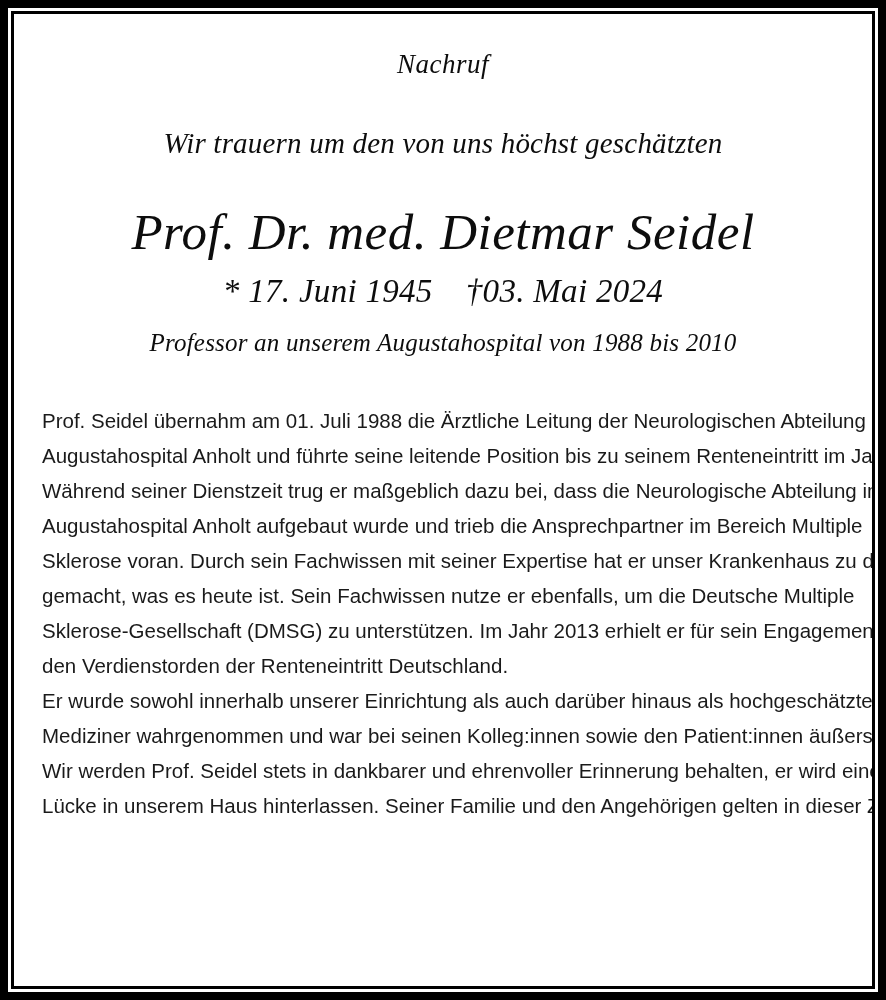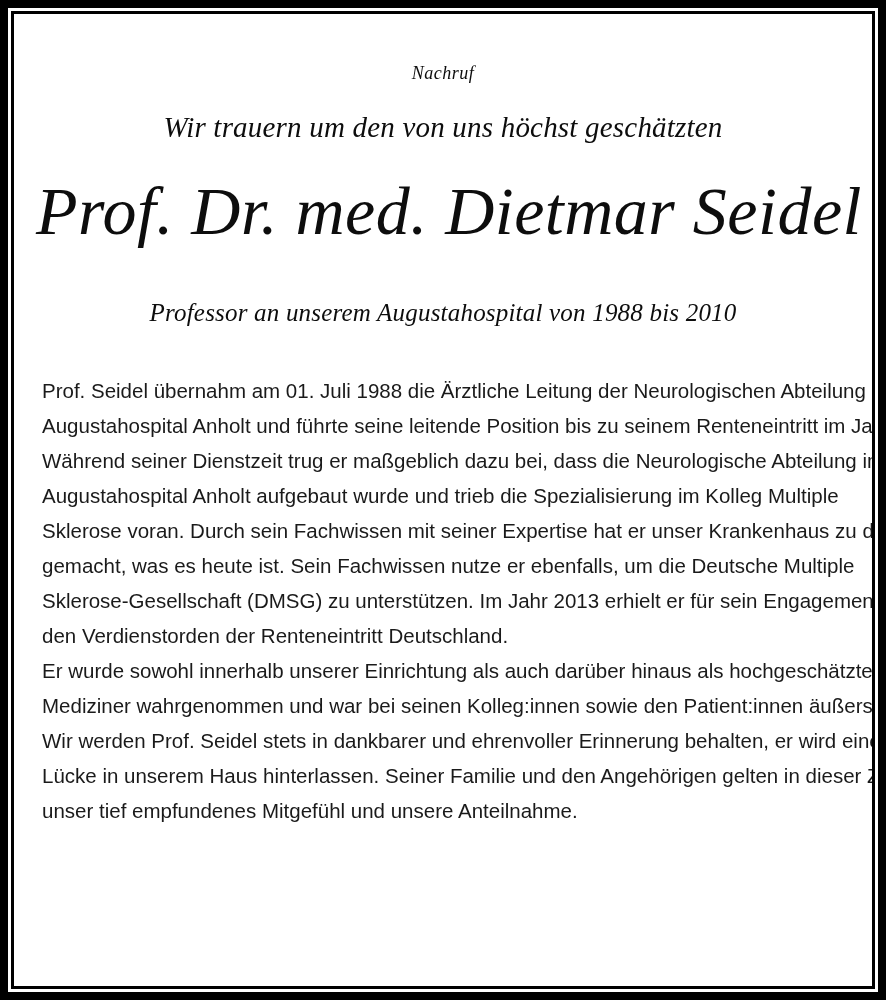--- a/index.html
+++ b/index.html
@@ -53,57 +53,57 @@
   
   .script {
     font-family: "Liberation Serif", "DejaVu Serif", serif;
     font-style: italic;
     text-align: center;
     color: #0d0d0d;
     white-space: nowrap;
   }
 
   .kicker {
-    font-size: 18px;
+    font-size: 27px;
     line-height: 1.1;
-    margin-top: 26px;
+    margin-top: 12px;
     letter-spacing: 0.5px;
   }
 
   .lead {
     font-size: 29px;
     line-height: 1.1;
-    margin-top: 28px;
+    margin-top: 48px;
     letter-spacing: 0.2px;
   }
 
   .deceased-name {
-    font-size: 68px;
+    font-size: 51px;
     line-height: 1.05;
-    margin-top: 32px;
+    margin-top: 46px;
     font-weight: 400;
     letter-spacing: 0.5px;
   }
 
   .life-dates {
     font-size: 33px;
     line-height: 1.1;
     margin-top: 14px;
     letter-spacing: 0.3px;
   }
 
   .life-dates .sep {
     display: inline-block;
     width: 16px;
   }
 
   .role-line {
     font-size: 25px;
     line-height: 1.1;
-    margin-top: 52px;
+    margin-top: 20px;
     letter-spacing: 0.2px;
   }
 
   
   .body-copy {
     margin-top: 46px;
     padding: 0 6px;
     font-family: "Liberation Sans Narrow", "Liberation Sans", sans-serif;
     font-stretch: condensed;
     font-size: 20.5px;
@@ -124,35 +124,39 @@
   <div class="notice-inner-gap">
     <div class="notice-rule">
       <div class="card">
 
         <div class="script kicker">Nachruf</div>
 
         <div class="script lead">Wir trauern um den von uns höchst geschätzten</div>
 
         <div class="script deceased-name">Prof. Dr. med. Dietmar Seidel</div>
 
+        <div class="script life-dates">
+          <span>* 17. Juni 1945</span>
+          <span class="sep"></span>
+          <span>†03. Mai 2024</span>
+        </div>
 
         <div class="script role-line">Professor an unserem Augustahospital von 1988 bis 2010</div>
 
         <div class="body-copy" id="body-copy">
             <span class="line">Prof. Seidel übernahm am 01. Juli 1988 die Ärztliche Leitung der Neurologischen Abteilung im</span>
             <span class="line">Augustahospital Anholt und führte seine leitende Position bis zu seinem Renteneintritt im Jahr</span>
             <span class="line">Während seiner Dienstzeit trug er maßgeblich dazu bei, dass die Neurologische Abteilung im</span>
-            <span class="line">Augustahospital Anholt aufgebaut wurde und trieb die Spezialisierung im Kolleg Multiple</span>
+            <span class="line">Augustahospital Anholt aufgebaut wurde und trieb die Ansprechpartner im Bereich Multiple</span>
             <span class="line">Sklerose voran. Durch sein Fachwissen mit seiner Expertise hat er unser Krankenhaus zu dem</span>
             <span class="line">gemacht, was es heute ist. Sein Fachwissen nutze er ebenfalls, um die Deutsche Multiple</span>
             <span class="line">Sklerose-Gesellschaft (DMSG) zu unterstützen. Im Jahr 2013 erhielt er für sein Engagement</span>
             <span class="line">den Verdienstorden der Renteneintritt Deutschland.</span>
             <span class="line">Er wurde sowohl innerhalb unserer Einrichtung als auch darüber hinaus als hochgeschätzter</span>
             <span class="line">Mediziner wahrgenommen und war bei seinen Kolleg:innen sowie den Patient:innen äußerst</span>
             <span class="line">Wir werden Prof. Seidel stets in dankbarer und ehrenvoller Erinnerung behalten, er wird eine</span>
             <span class="line">Lücke in unserem Haus hinterlassen. Seiner Familie und den Angehörigen gelten in dieser Zeit</span>
-            <span class="line">unser tief empfundenes Mitgefühl und unsere Anteilnahme.</span>
           </div>
 
       </div>
     </div>
   </div>
 </div>
 
 </body></html>

